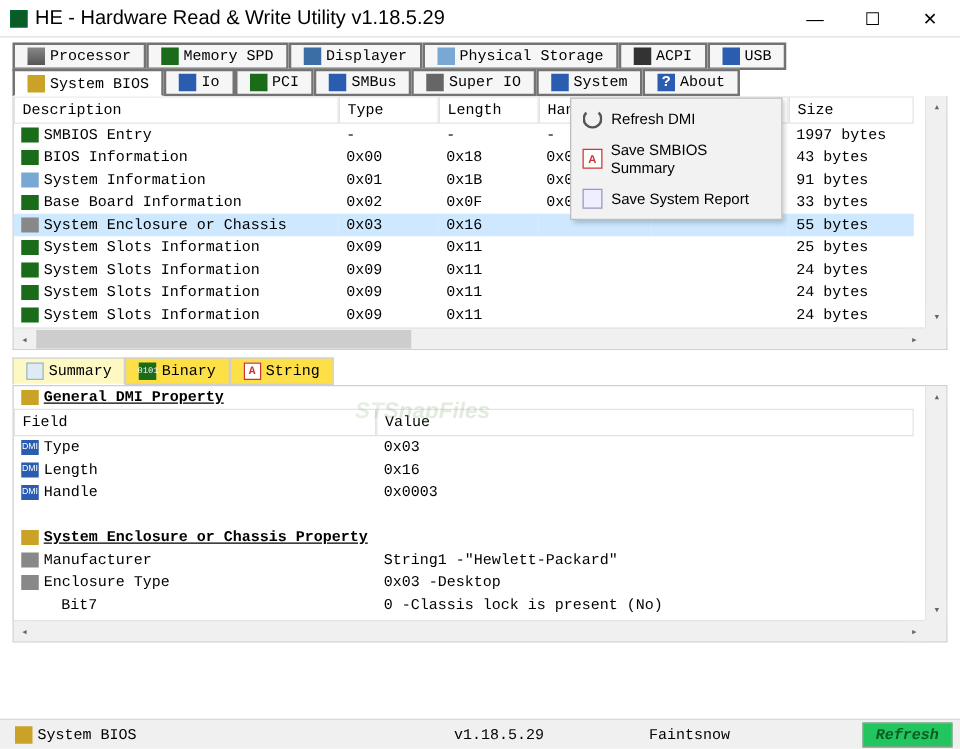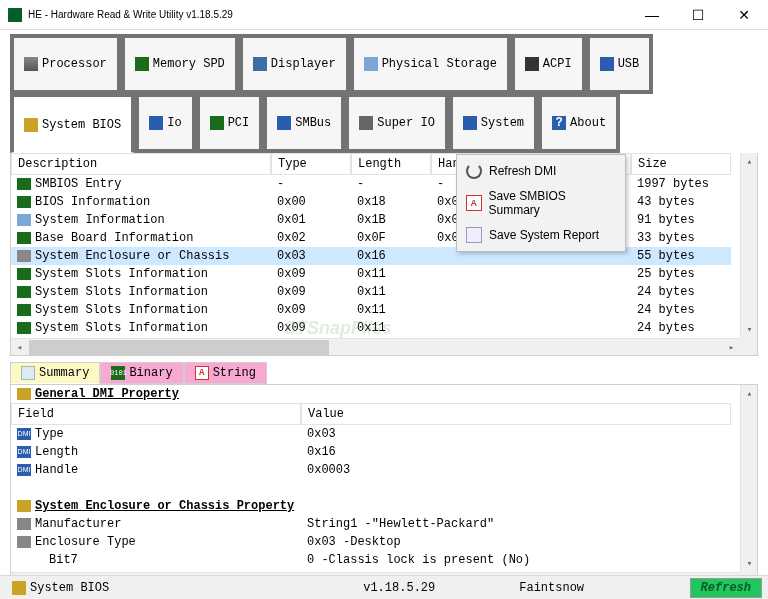--- a/index.html
+++ b/index.html
@@ -1,45 +1,45 @@
 <!DOCTYPE html>
 <html><head>
 <meta charset="utf-8">
 <style>
 * { box-sizing: border-box; margin: 0; padding: 0; }
 body { font-family: "Consolas", "Courier New", monospace; font-size: 12px; background: #fff; width: 768px; height: 599px; overflow: hidden; }
 .titlebar { height: 30px; display: flex; align-items: center; padding: 0 1px 0 8px; border-bottom: 1px solid #ddd; }
 .titlebar-icon { width: 14px; height: 14px; background: #0a5c24; margin-right: 6px; border: 1px solid #063; }
-.title { flex: 1; font-family: "Segoe UI", sans-serif; font-size: 10px; color: #000; }
+.title { flex: 1; font-family: "Segoe UI", sans-serif; font-size: 16px; color: #000; }
 .win-btns { display: flex; }
 .win-btn { width: 46px; height: 29px; display: flex; align-items: center; justify-content: center; font-family: "Segoe UI", sans-serif; font-size: 14px; cursor: pointer; }
 .tabbar { margin: 4px 10px 0 10px; position: relative; }
 .tabrow { display: flex; flex-wrap: wrap; }
-.tab { display: flex; align-items: center; gap: 4px; padding: 19px 10px; border: 4px solid #737373; background: #f6f6f6; cursor: pointer; font-family: "Courier New", monospace; font-size: 12px; white-space: nowrap; }
+.tab { display: flex; align-items: center; gap: 4px; padding: 2px 10px; border: 2px solid #737373; background: #f6f6f6; cursor: pointer; font-family: "Courier New", monospace; font-size: 12px; white-space: nowrap; }
 .tab.active { background: #fff; border-bottom: 1px solid #fff; position: relative; z-index: 2; }
 .tab-icon { width: 14px; height: 14px; display: inline-block; }
 .content { margin: 0 10px; border: 1px solid #cfcfcf; border-top: none; position: relative; }
 .listpane { height: 202px; overflow: hidden; position: relative; }
 .table { display: table; width: 720px; }
 .thead, .trow { display: table-row; }
 .th, .td { display: table-cell; padding: 2px 6px; font-family: "Courier New", monospace; font-size: 12px; white-space: nowrap; }
 .th { border: 1px solid #e3e3e3; background: #fff; color: #000; text-align: left; padding: 3px 6px; }
 .trow.selected .td { background: #cde8ff; }
 .td-icon { width: 14px; height: 12px; display: inline-block; vertical-align: middle; margin-right: 4px; }
 .scrollbar-v { position: absolute; right: 0; top: 0; bottom: 17px; width: 17px; background: #f0f0f0; border-left: 1px solid #e3e3e3; }
 .scrollbar-h { position: absolute; left: 0; right: 17px; bottom: 0; height: 17px; background: #f0f0f0; border-top: 1px solid #e3e3e3; display: flex; }
 .sbtn { width: 17px; height: 17px; background: #f0f0f0; display: flex; align-items: center; justify-content: center; font-size: 9px; color: #666; cursor: pointer; }
 .sbar { flex: 1; }
 .sthumbh { width: 300px; height: 15px; background: #cdcdcd; margin: 1px; }
 .corner { position: absolute; right: 0; bottom: 0; width: 17px; height: 17px; background: #f0f0f0; }
 .ctxmenu { position: absolute; left: 445px; top: 1px; width: 170px; background: #f2f2f2; border: 1px solid #bdbdbd; box-shadow: 2px 2px 4px rgba(0,0,0,.2); z-index: 30; padding: 3px; }
 .ctxitem { display: flex; align-items: center; gap: 7px; padding: 5px 6px; font-family: "Segoe UI", sans-serif; font-size: 12px; cursor: pointer; }
 .ctx-icon { width: 16px; height: 16px; display: inline-block; }
 .midtabs { margin: 6px 10px 0 10px; display: flex; }
-.midtab { display: flex; align-items: center; gap: 4px; padding: 3px 10px; border: 1px solid #cfcfcf; background: #f9a8d4; font-family: "Courier New", monospace; font-size: 12px; cursor: pointer; }
+.midtab { display: flex; align-items: center; gap: 4px; padding: 3px 10px; border: 1px solid #cfcfcf; background: #fde047; font-family: "Courier New", monospace; font-size: 12px; cursor: pointer; }
 .midtab.active { background: #fef9c3; border-bottom-color: #fff; }
 .bottompane { margin: 0 10px 4px 10px; border: 1px solid #cfcfcf; height: 206px; position: relative; overflow: hidden; }
 .btable { display: table; width: 720px; }
 .brow { display: table-row; }
 .bth, .btd { display: table-cell; padding: 2px 6px; font-family: "Courier New", monospace; font-size: 12px; vertical-align: middle; }
 .bth { border: 1px solid #e3e3e3; padding: 3px 6px; }
 .bth:first-child, .btd:first-child { width: 290px; }
 .btd.grouphdr span.underline { text-decoration: underline; font-weight: bold; }
 .btd-icon { width: 14px; height: 12px; display: inline-block; vertical-align: middle; margin-right: 4px; }
 .statusbar { position: absolute; left: 0; right: 0; bottom: 0; height: 24px; background: #f0f0f0; border-top: 1px solid #d9d9d9; display: flex; align-items: center; font-family: "Courier New", monospace; font-size: 12px; }

